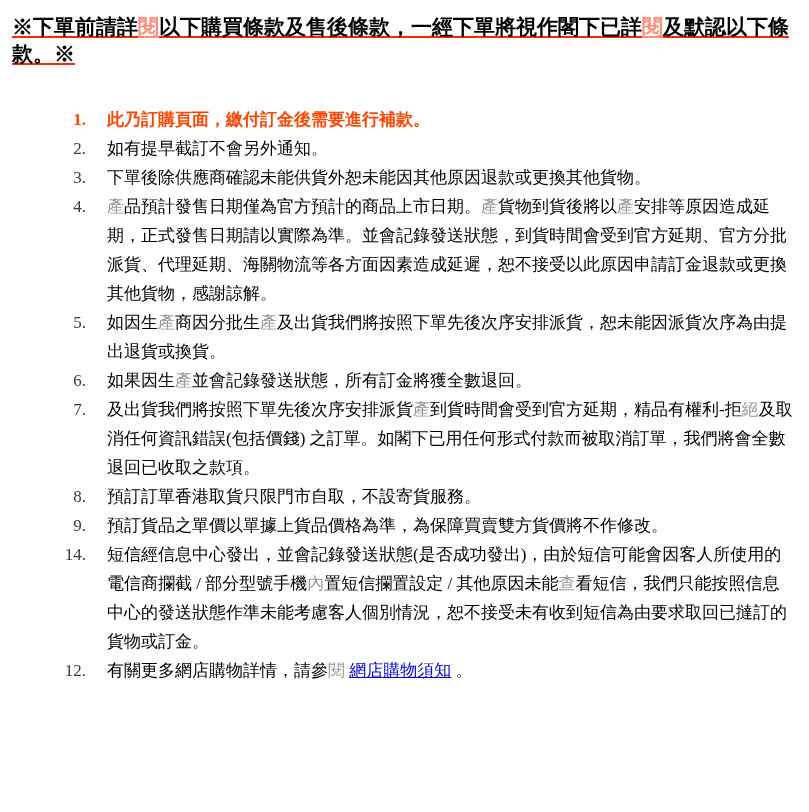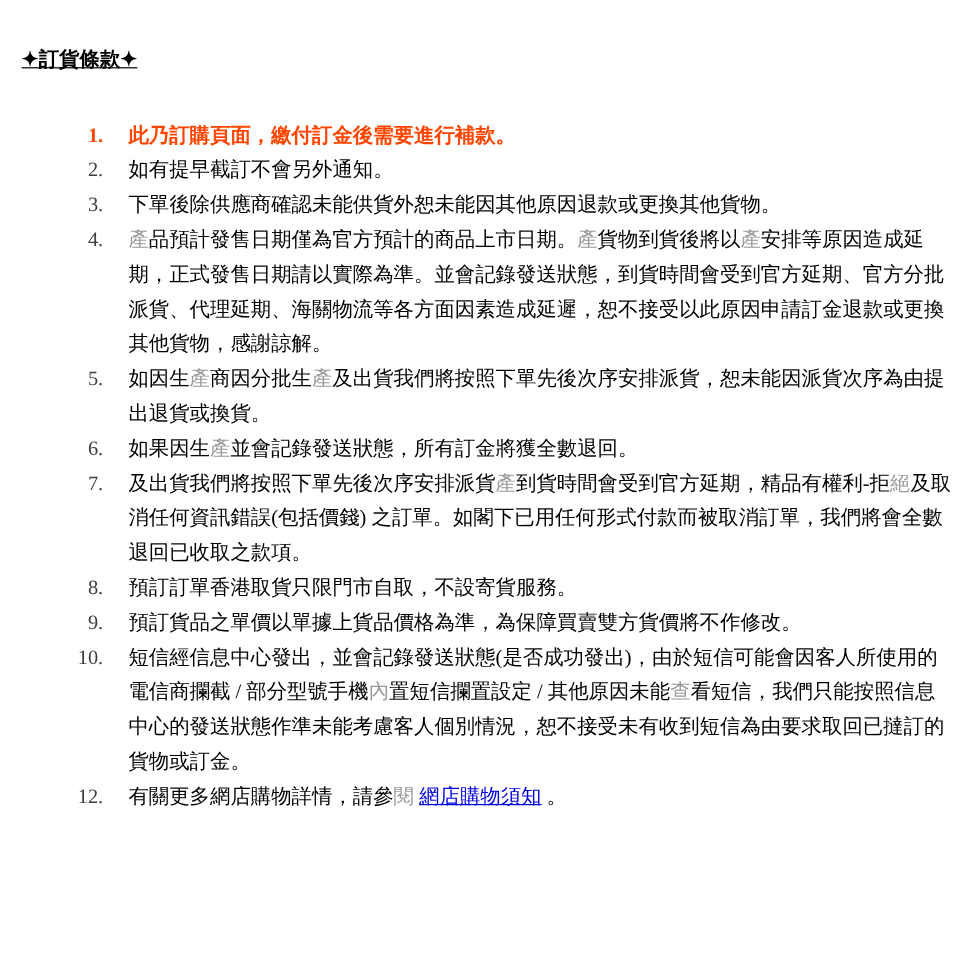--- a/index.html
+++ b/index.html
@@ -63,22 +63,22 @@
   .s-r  { color: #ff2400; font-weight: bold; text-decoration: underline; }
   .s-rf { color: #ff8f7a; font-weight: bold; text-decoration: underline; }
   .s-f  { color: #989898; }
   .s-a  { color: #0000dd; text-decoration: underline; cursor: pointer; }
 </style>
 </head>
 <body>
 
 <div class="doc">
 
+  <div class="title"><span class="s-n">※下單前請詳</span><span class="s-rf">閱</span><span class="s-n">以下購買條款及售後條款，一經下單將視作閣下已詳</span><span class="s-rf">閱</span><span class="s-n">及默認以下條款。※</span></div>
 
-  <div class="section-heading">✦訂貨條款✦</div>
 
   <ol class="terms" id="terms-list">
       <li class="term-row">
         <span class="num h">1.</span>
         <span class="txt"><span class="s-h">此乃訂購頁面，繳付訂金後需要進行補款。</span></span>
       </li>
       <li class="term-row">
         <span class="num">2.</span>
         <span class="txt"><span class="s-n">如有提早截訂不會另外通知。</span></span>
       </li>
@@ -104,21 +104,21 @@
       </li>
       <li class="term-row">
         <span class="num">8.</span>
         <span class="txt"><span class="s-n">預訂訂單香港取貨只限門市自取，不設寄貨服務。</span></span>
       </li>
       <li class="term-row">
         <span class="num">9.</span>
         <span class="txt"><span class="s-n">預訂貨品之單價以單據上貨品價格為準，為保障買賣雙方貨價將不作修改。</span></span>
       </li>
       <li class="term-row">
-        <span class="num">10.</span>
+        <span class="num">14.</span>
         <span class="txt"><span class="s-n">短信經信息中心發出，並會記錄發送狀態(是否成功發出)，由於短信可能會因客人所使用的電信商攔截 / 部分型號手機</span><span class="s-f">內</span><span class="s-n">置短信攔置設定 / 其他原因未能</span><span class="s-f">查</span><span class="s-n">看短信，我們只能按照信息中心的發送狀態作準未能考慮客人個別情況，恕不接受未有收到短信為由要求取回已撻訂的貨物或訂金。</span></span>
       </li>
       <li class="term-row">
         <span class="num">12.</span>
         <span class="txt"><span class="s-n">有關更多網店購物詳情，請參</span><span class="s-f">閱</span><span class="s-n"> </span><a class="s-a">網店購物須知</a><span class="s-n"> 。</span></span>
       </li>
     </ol>
 
 </div>
 

